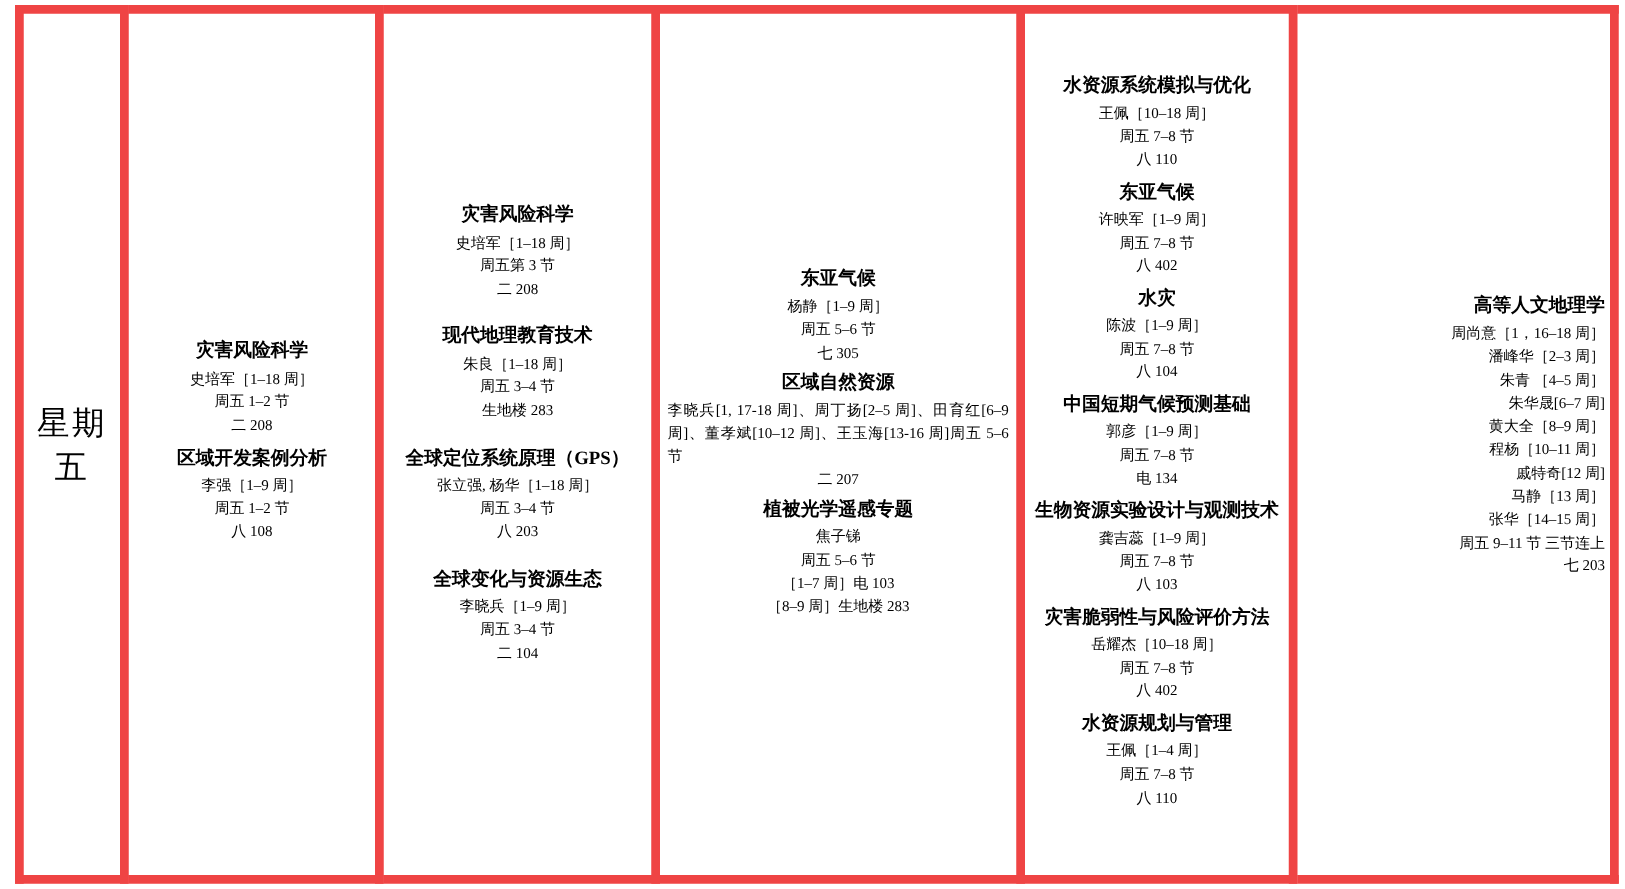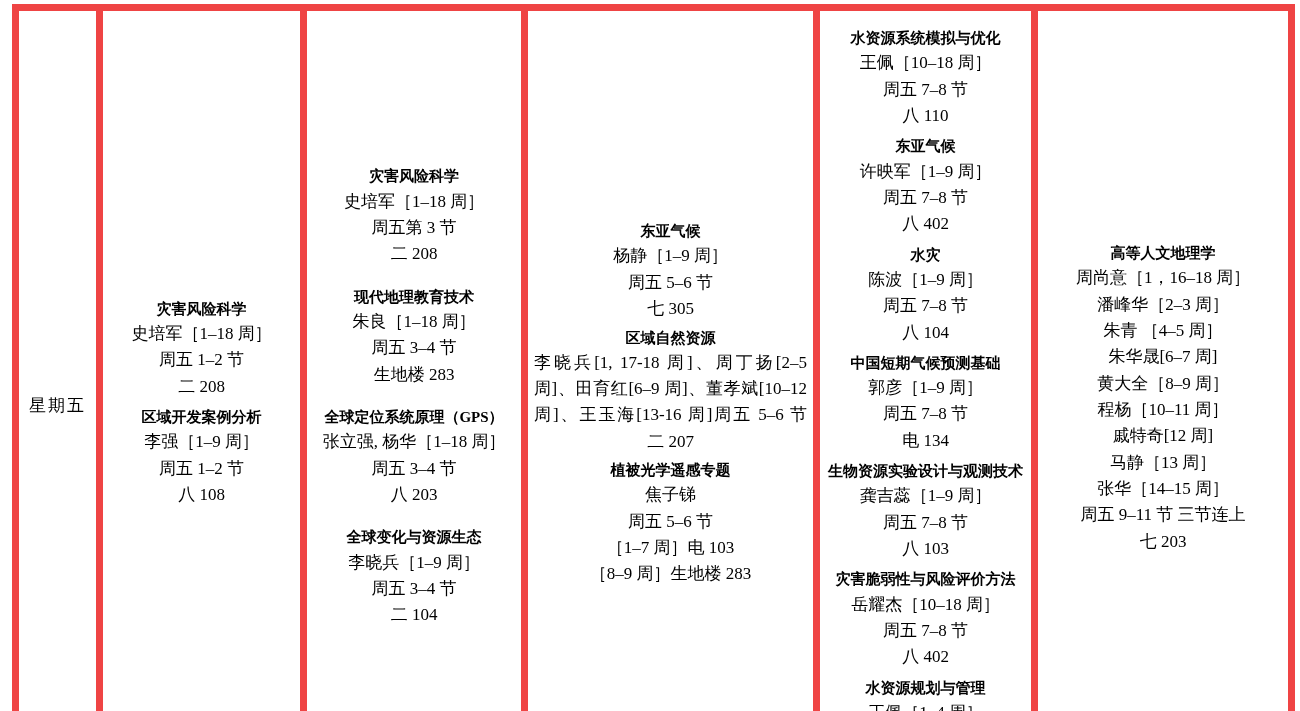--- a/index.html
+++ b/index.html
@@ -28,55 +28,55 @@
   }
   table.schedule td {
     border: 7px solid #ef4444;
     vertical-align: middle;
     text-align: center;
     padding: 16px 4px;
     box-sizing: border-box;
   }
   td.daycell {
     width: 84px;
-    font-size: 17px;
+    font-size: 26px;
     letter-spacing: 2px;
   }
   td.col1 { width: 204px; }
   td.col2 { width: 221px; }
   td.col3 { width: 292px; }
   td.col4 { width: 218px; }
   td.col5 { width: 257px; }
 
   .block {
     margin: 0 0 14px 0;
   }
   .block:last-child { margin-bottom: 0; }
   .course-title {
     font-weight: bold;
     font-size: 15px;
     line-height: 1.55;
   }
   .line {
-    font-size: 17px;
+    font-size: 12px;
     line-height: 1.55;
   }
   .line.justified {
     text-align: justify;
     text-align-last: justify;
     padding: 0 2px;
   }
   .cellinner {
     display: block;
   }
   .col3-inner .block { margin-bottom: 4px; }
   .col4-inner .block { margin-bottom: 6px; }
   .col2-inner .block { margin-bottom: 18px; }
   .col1-inner .block { margin-bottom: 6px; }
-  .col5-inner .block { margin-bottom: 15px; }
+  .col5-inner .block { margin-bottom: 15px; text-align: right; }
 </style>
 </head>
 <body>
 
 <div class="sheet">
   <table class="schedule">
     <tbody>
         <tr>
       <td class="daycell">
         <span>星期五</span>

